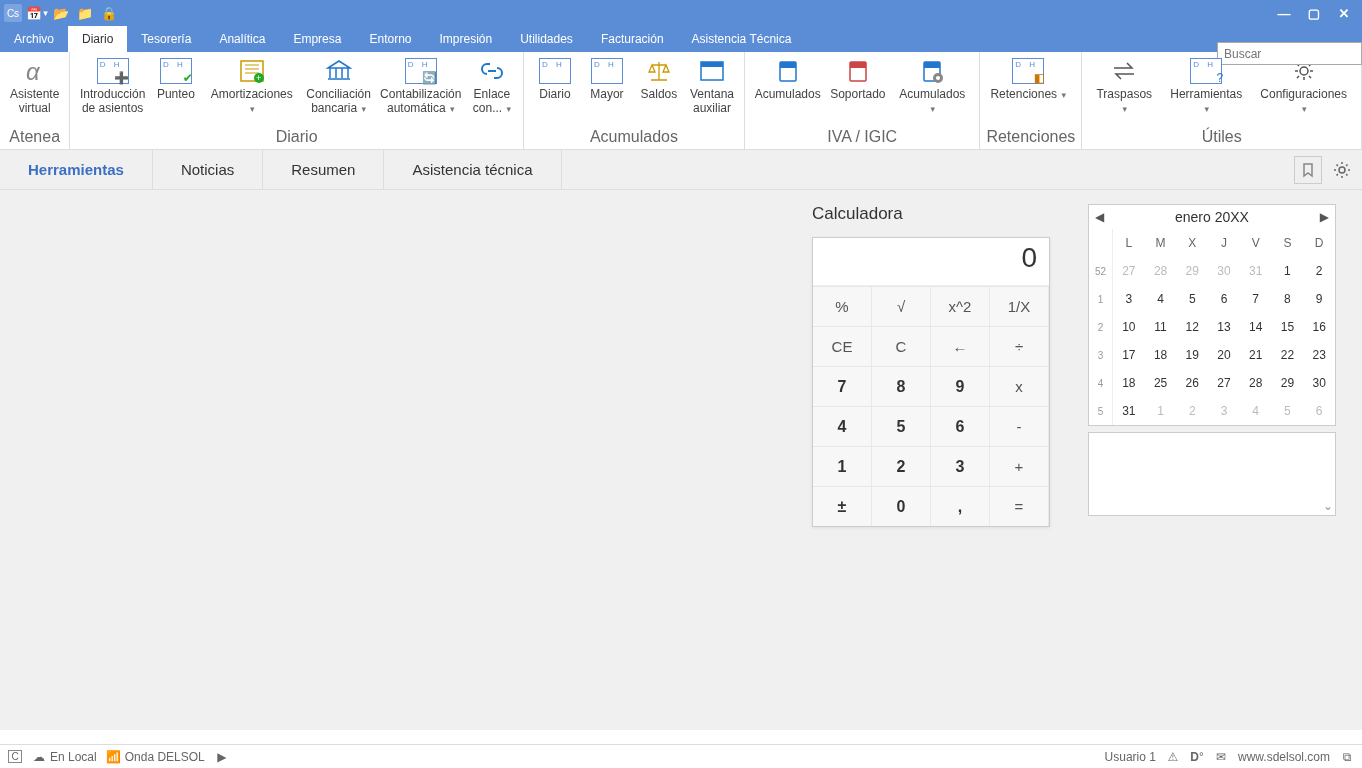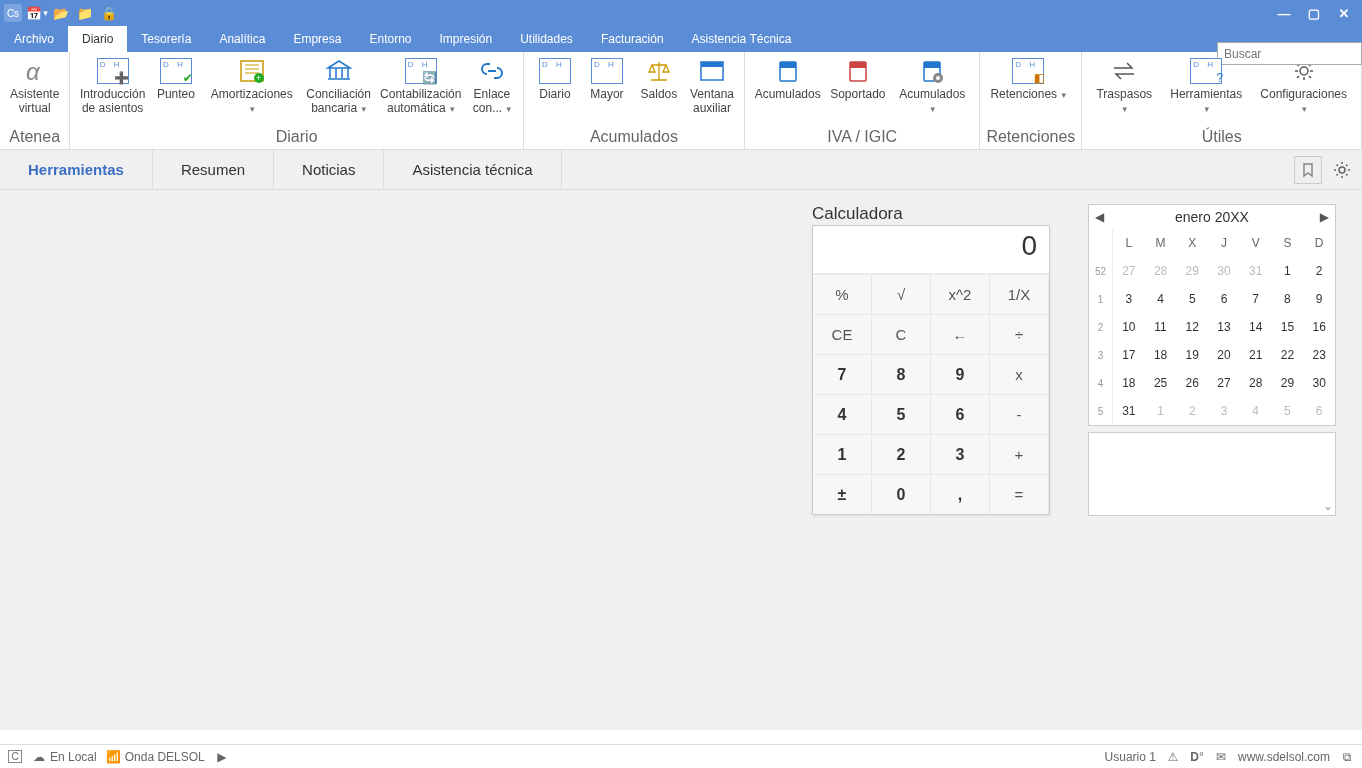--- a/index.html
+++ b/index.html
@@ -30,21 +30,21 @@
 .dh-badge{position:absolute;bottom:-2px;right:-2px;font-size:12px}
 .svg-icon{width:30px;height:26px}
 
 .subtabs{height:40px;background:#f0f0f0;border-bottom:1px solid #ddd;display:flex;align-items:center;position:relative}
 .subtab{padding:0 28px;height:100%;display:flex;align-items:center;cursor:pointer;font-size:15px;color:#333;border-right:1px solid #ddd}
 .subtab.active{color:#3b6fc4;font-weight:600}
 .subtabs-right{position:absolute;right:6px;display:flex;gap:6px}
 .subtabs-right .iconbtn{width:28px;height:28px;display:flex;align-items:center;justify-content:center;cursor:pointer;border:1px solid #ccc;background:#efefef}
 
 .main{height:540px;background:#f0f0f0;position:relative}
-.panel-title{font-size:17px;color:#333;margin-bottom:1px}
+.panel-title{font-size:17px;color:#333;margin-bottom:13px}
 
 .calculator{position:absolute;left:812px;top:14px;width:238px}
 .calc-body{border:1px solid #ccc;background:#f7f7f7;box-shadow:0 1px 3px rgba(0,0,0,.08)}
 .calc-display{height:48px;background:#fff;text-align:right;padding:4px 12px;font-size:28px;color:#333;border-bottom:1px solid #eee}
 .calc-grid{display:grid;grid-template-columns:repeat(4,1fr)}
 .calc-btn{height:40px;display:flex;align-items:center;justify-content:center;cursor:pointer;font-size:15px;border-top:1px solid #e8e8e8;border-right:1px solid #e8e8e8;background:#f7f7f7}
 .calc-mem{font-size:11px;color:#999;background:#fff}
 .calc-num{font-weight:600;font-size:16px}
 .calc-op{color:#555}
 
@@ -281,22 +281,22 @@
           </div>
           <div class="ribbon-label">Configuraciones <span class="dd">▾</span></div>
         </div>
       </div>
       <div class="ribbon-group-label">Útiles</div>
     </div>
   </div>
 
 <div class="subtabs" id="subtabs">
   <div class="subtab active">Herramientas</div>
+    <div class="subtab">Noticias</div>
     <div class="subtab">Resumen</div>
-    <div class="subtab">Noticias</div>
     <div class="subtab">Asistencia técnica</div>
     <div class="subtabs-right">
     <div class="iconbtn">
       <svg width="16" height="16" viewBox="0 0 16 16">
           <path fill="none" stroke="#888" stroke-width="1.5" d="M4 2h8v12l-4-3-4 3z"></path>
         </svg>
     </div>
     <div class="iconbtn" style="border:none;background:none">
       <svg width="20" height="20" viewBox="0 0 20 20">
           <circle cx="10" cy="10" r="3" fill="none" stroke="#666" stroke-width="1.5"></circle>

